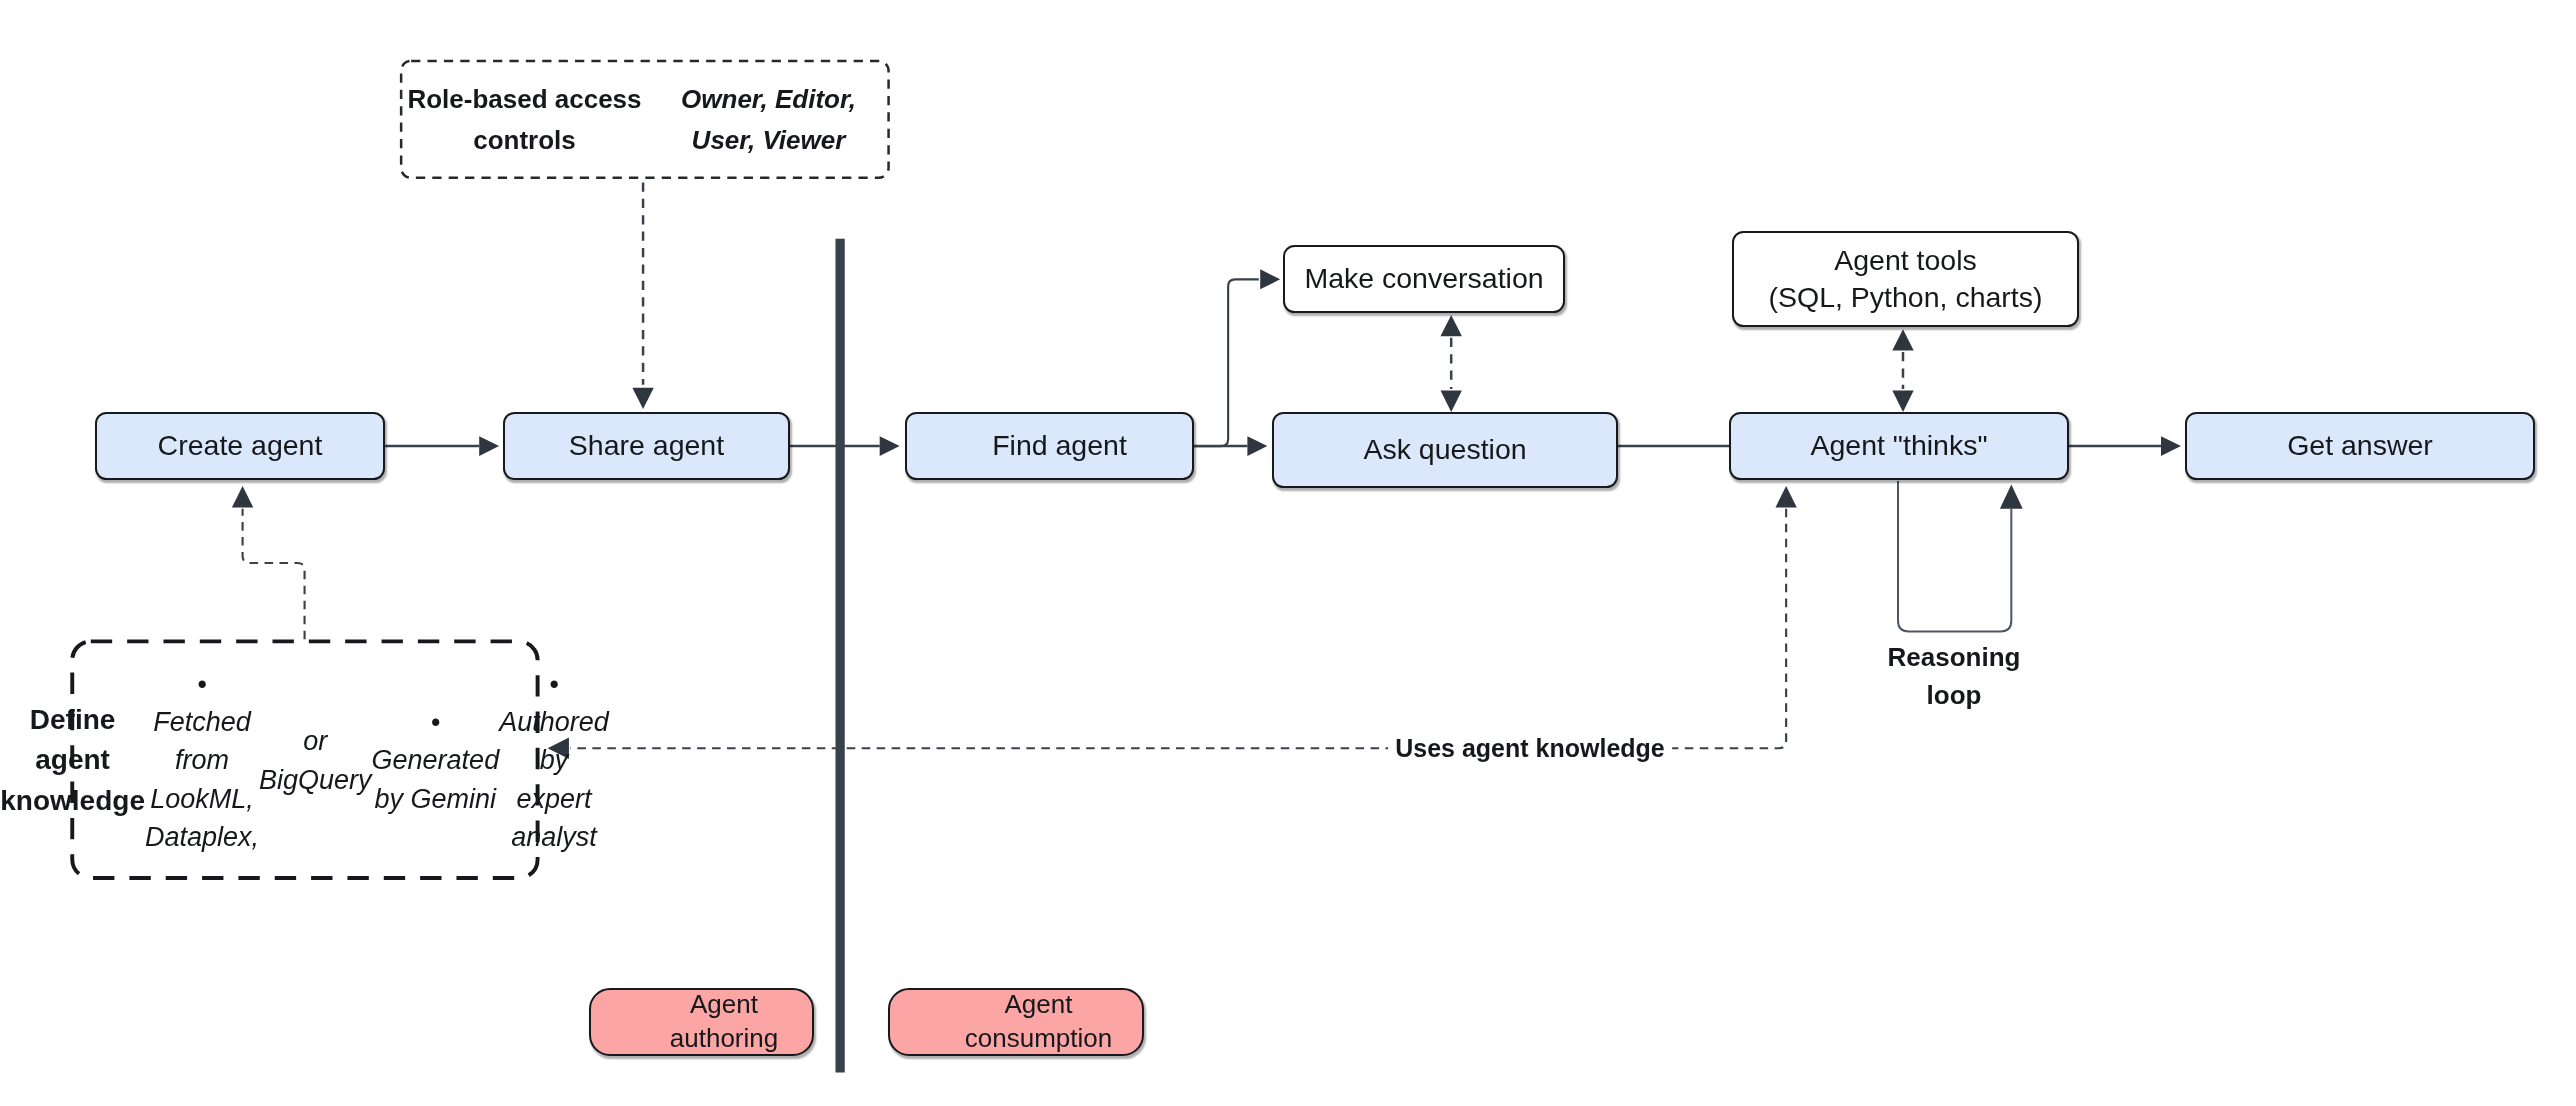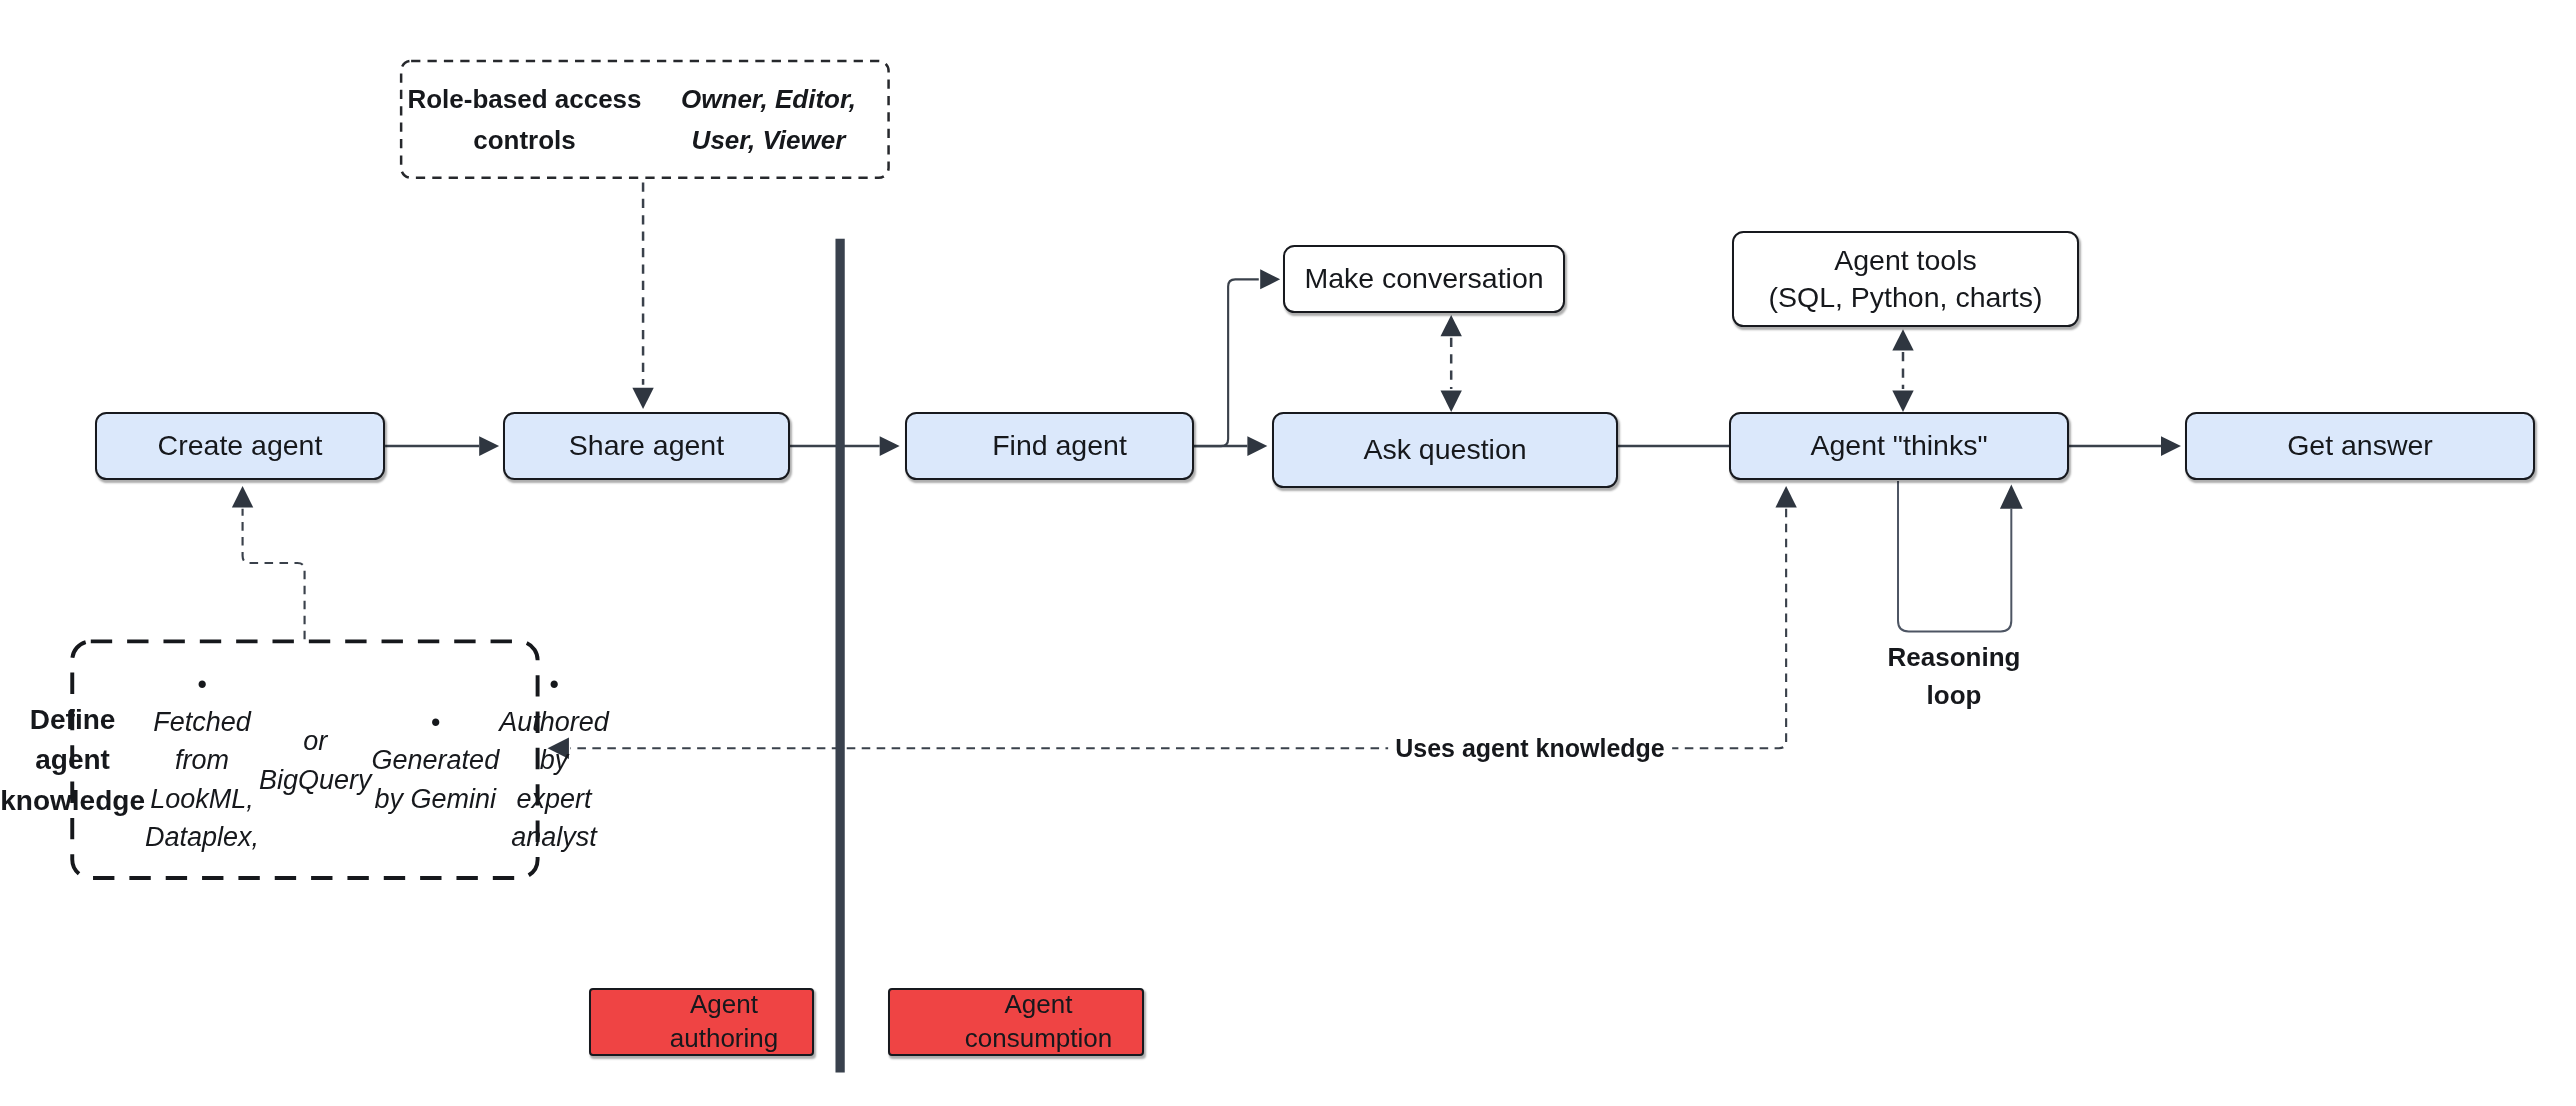--- a/index.html
+++ b/index.html
@@ -7,21 +7,21 @@
        font-family:"Liberation Sans", sans-serif;color:#16181c;}
   #canvas{position:absolute;left:0;top:0;width:2576px;height:1106px;}
   svg.wires{position:absolute;left:0;top:0;z-index:1;}
   .node{position:absolute;z-index:2;box-sizing:border-box;
         border:2.9px solid #17191e;border-radius:11.4px;
         display:flex;align-items:center;justify-content:center;text-align:center;
         font-size:28.5px;line-height:1.3;
         box-shadow:1.4px 2.1px 2.1px rgba(0,0,0,0.32);}
   .node.blue{background:#dbe8fb;}
   .node.white{background:#ffffff;}
-  .node.green{background:#ef4444;border-radius:4px;font-size:26px;padding-left:45px;}
+  .node.green{background:#fca5a5;border-radius:21px;font-size:26px;padding-left:45px;}
   .callout-text{position:absolute;z-index:2;display:flex;flex-direction:row;
         align-items:center;justify-content:center;text-align:center;}
   .role-title{font-weight:bold;font-size:26px;line-height:1.55;}
   .role-sub{font-style:italic;font-size:26px;line-height:1.55;font-weight:bold;}
   .def-title{font-weight:bold;font-size:28px;line-height:1.45;}
   .def-line{font-style:italic;font-size:27px;line-height:1.42;}
   .float-label{position:absolute;z-index:2;font-weight:bold;text-align:center;}
   #reasoning-label{font-size:26px;line-height:1.45;white-space:pre-line;
         transform:translateX(-50%);}
   #uses-label{font-size:25px;background:#ffffff;padding:0 7.1px;

